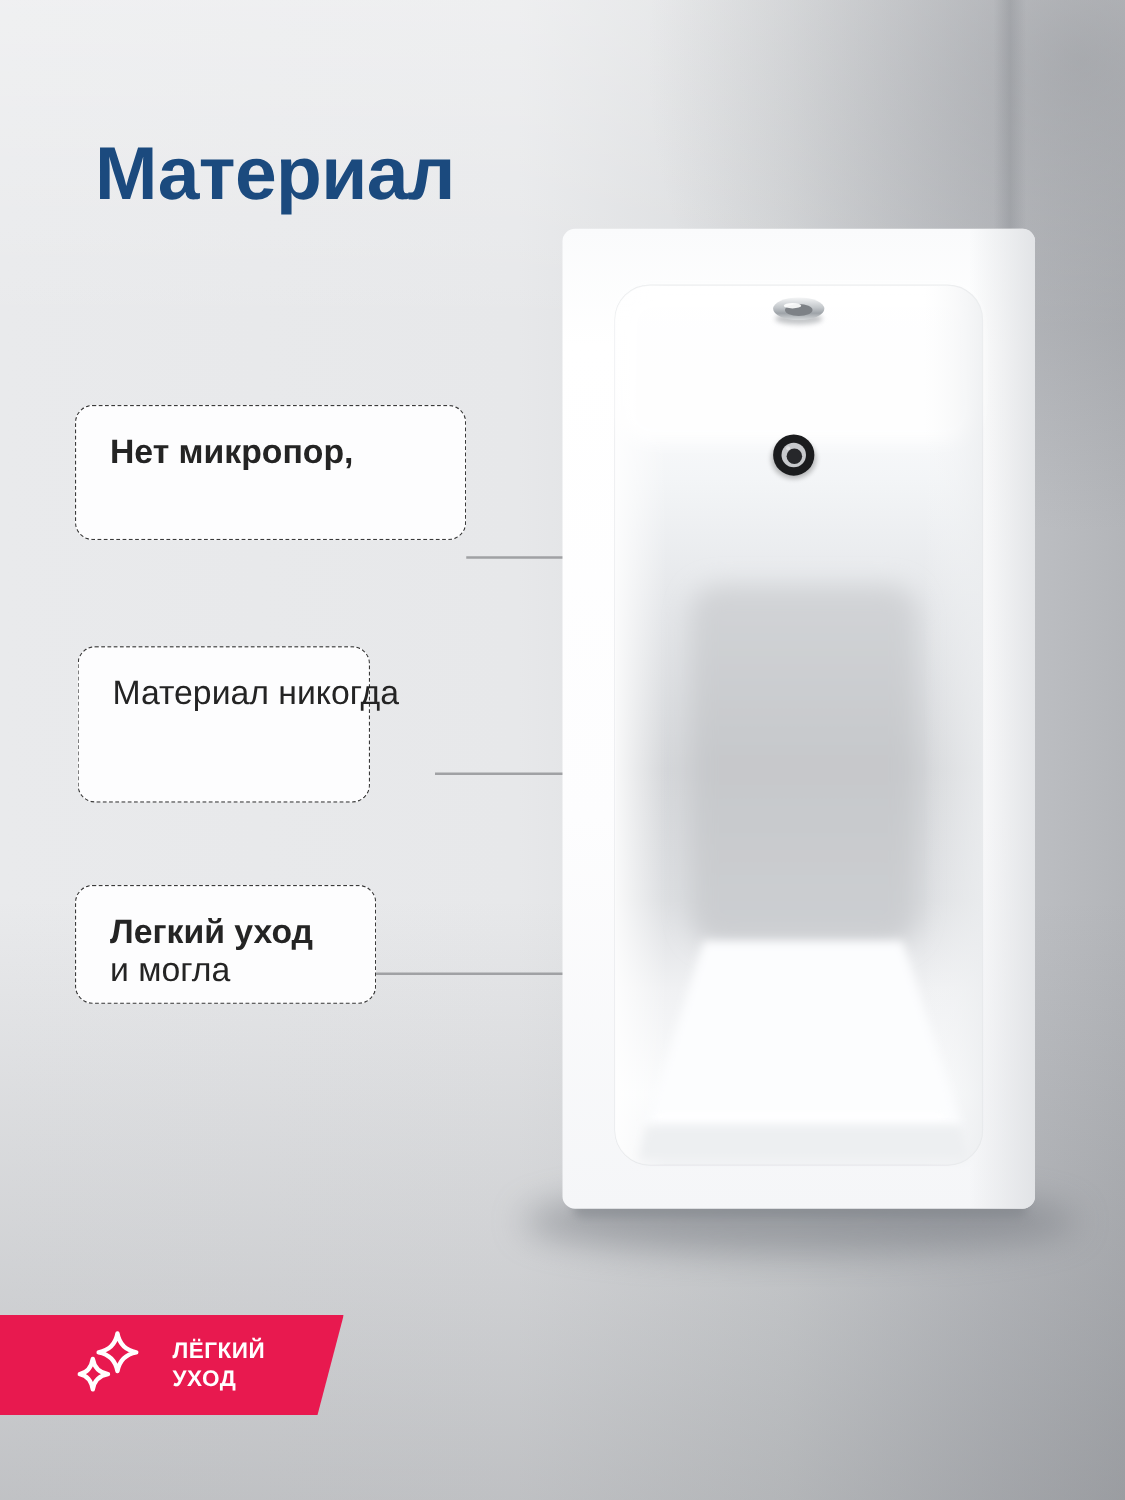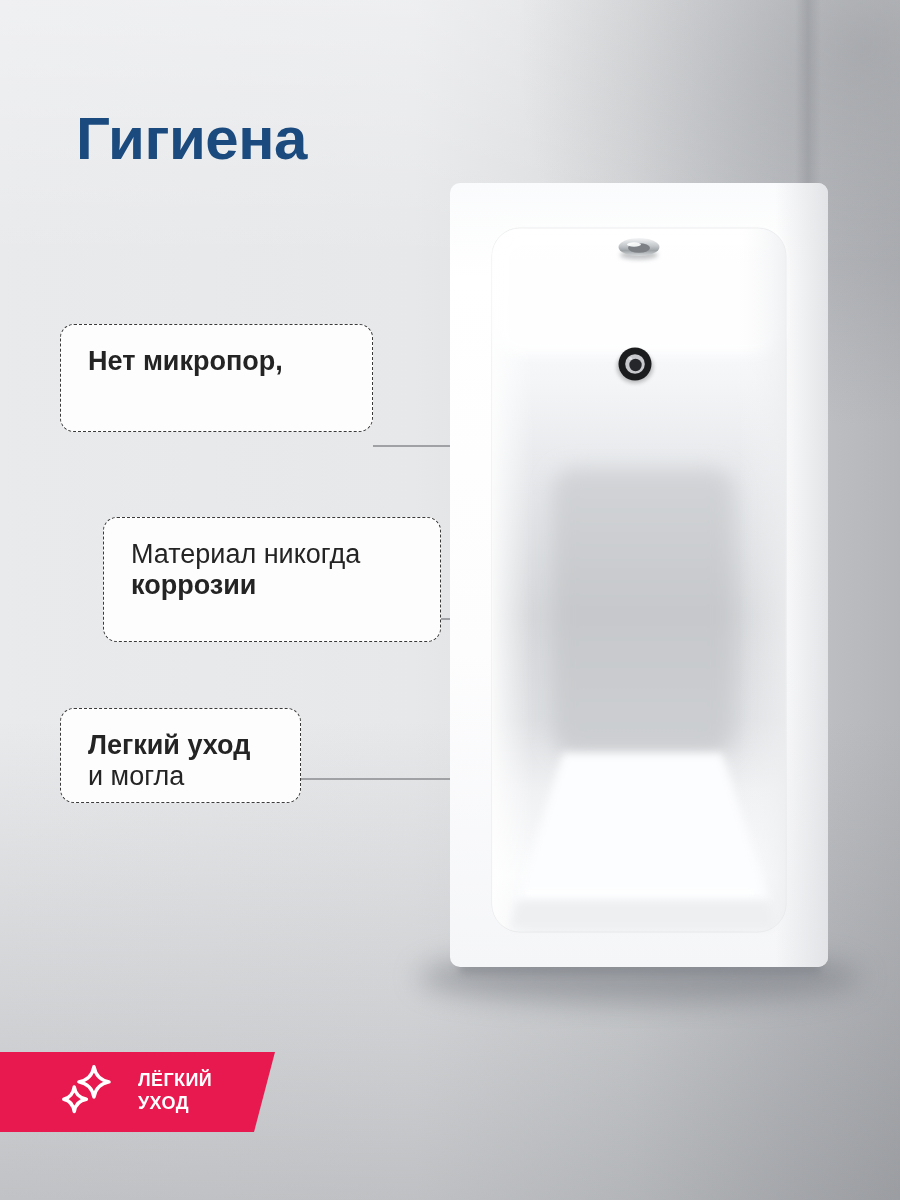--- a/index.html
+++ b/index.html
@@ -25,21 +25,21 @@
     border:1.5px dashed #3a3a3a;
     border-radius:14px;
     box-sizing:border-box;
     padding:21px 26px 18px 27px;
     color:#242424;
     font-size:27px;line-height:31px;
   }
   .callout .ln{white-space:nowrap;}
   .callout .b{font-weight:700;}
   .callout-1{left:60px;top:324px;width:313px;height:108px;}
-  .callout-2{left:62px;top:517px;width:338px;height:125px;margin-left:41px;}
+  .callout-2{left:62px;top:517px;width:234px;height:125px;}
   .callout-3{left:60px;top:708px;width:241px;height:95px;}
   .connector{
     position:absolute;z-index:0;height:2px;
     background:#a0a1a4;
   }
   .connector-1{left:373px;top:445px;width:78px;}
   .connector-2{left:348px;top:618px;width:103px;}
   .connector-3{left:283px;top:778px;width:168px;}
   .badge{
     position:absolute;z-index:3;
@@ -148,33 +148,32 @@
 
     <g>
       <ellipse cx="635" cy="367" rx="18" ry="16" fill="#000000" opacity="0.25" filter="url(#f2)"></ellipse>
       <circle cx="635" cy="364" r="16.5" fill="#1b1c1e"></circle>
       <circle cx="635" cy="364" r="9.8" fill="#c7c9cc"></circle>
       <circle cx="635.5" cy="365" r="6.2" fill="#26272a"></circle>
       <circle cx="630.5" cy="358.5" r="1.6" fill="#e8e9ea" opacity="0.8"></circle>
     </g>
   </svg>
 
-  <div class="page-title" style="color: rgb(27, 74, 126);">Гигиена</div>
+  <div class="page-title" style="color: rgb(27, 74, 126);">Материал</div>
 
   <div class="connector connector-1"></div>
   <div class="connector connector-2"></div>
   <div class="connector connector-3"></div>
 
   <div class="callout callout-1">
     <div class="ln b">Нет микропор,</div>
   </div>
 
   <div class="callout callout-2">
     <div class="ln">Материал никогда</div>
-    <div class="ln b">коррозии</div>
   </div>
 
   <div class="callout callout-3">
     <div class="ln b">Легкий уход</div>
     <div class="ln">и могла</div>
   </div>
 
   <div class="badge" style="background: rgb(232, 25, 79);">
     <svg class="spark" width="58" height="56" viewBox="0 0 100 95">
       <g fill="none" stroke="#ffffff" stroke-width="6" stroke-linejoin="round" stroke-linecap="round">

